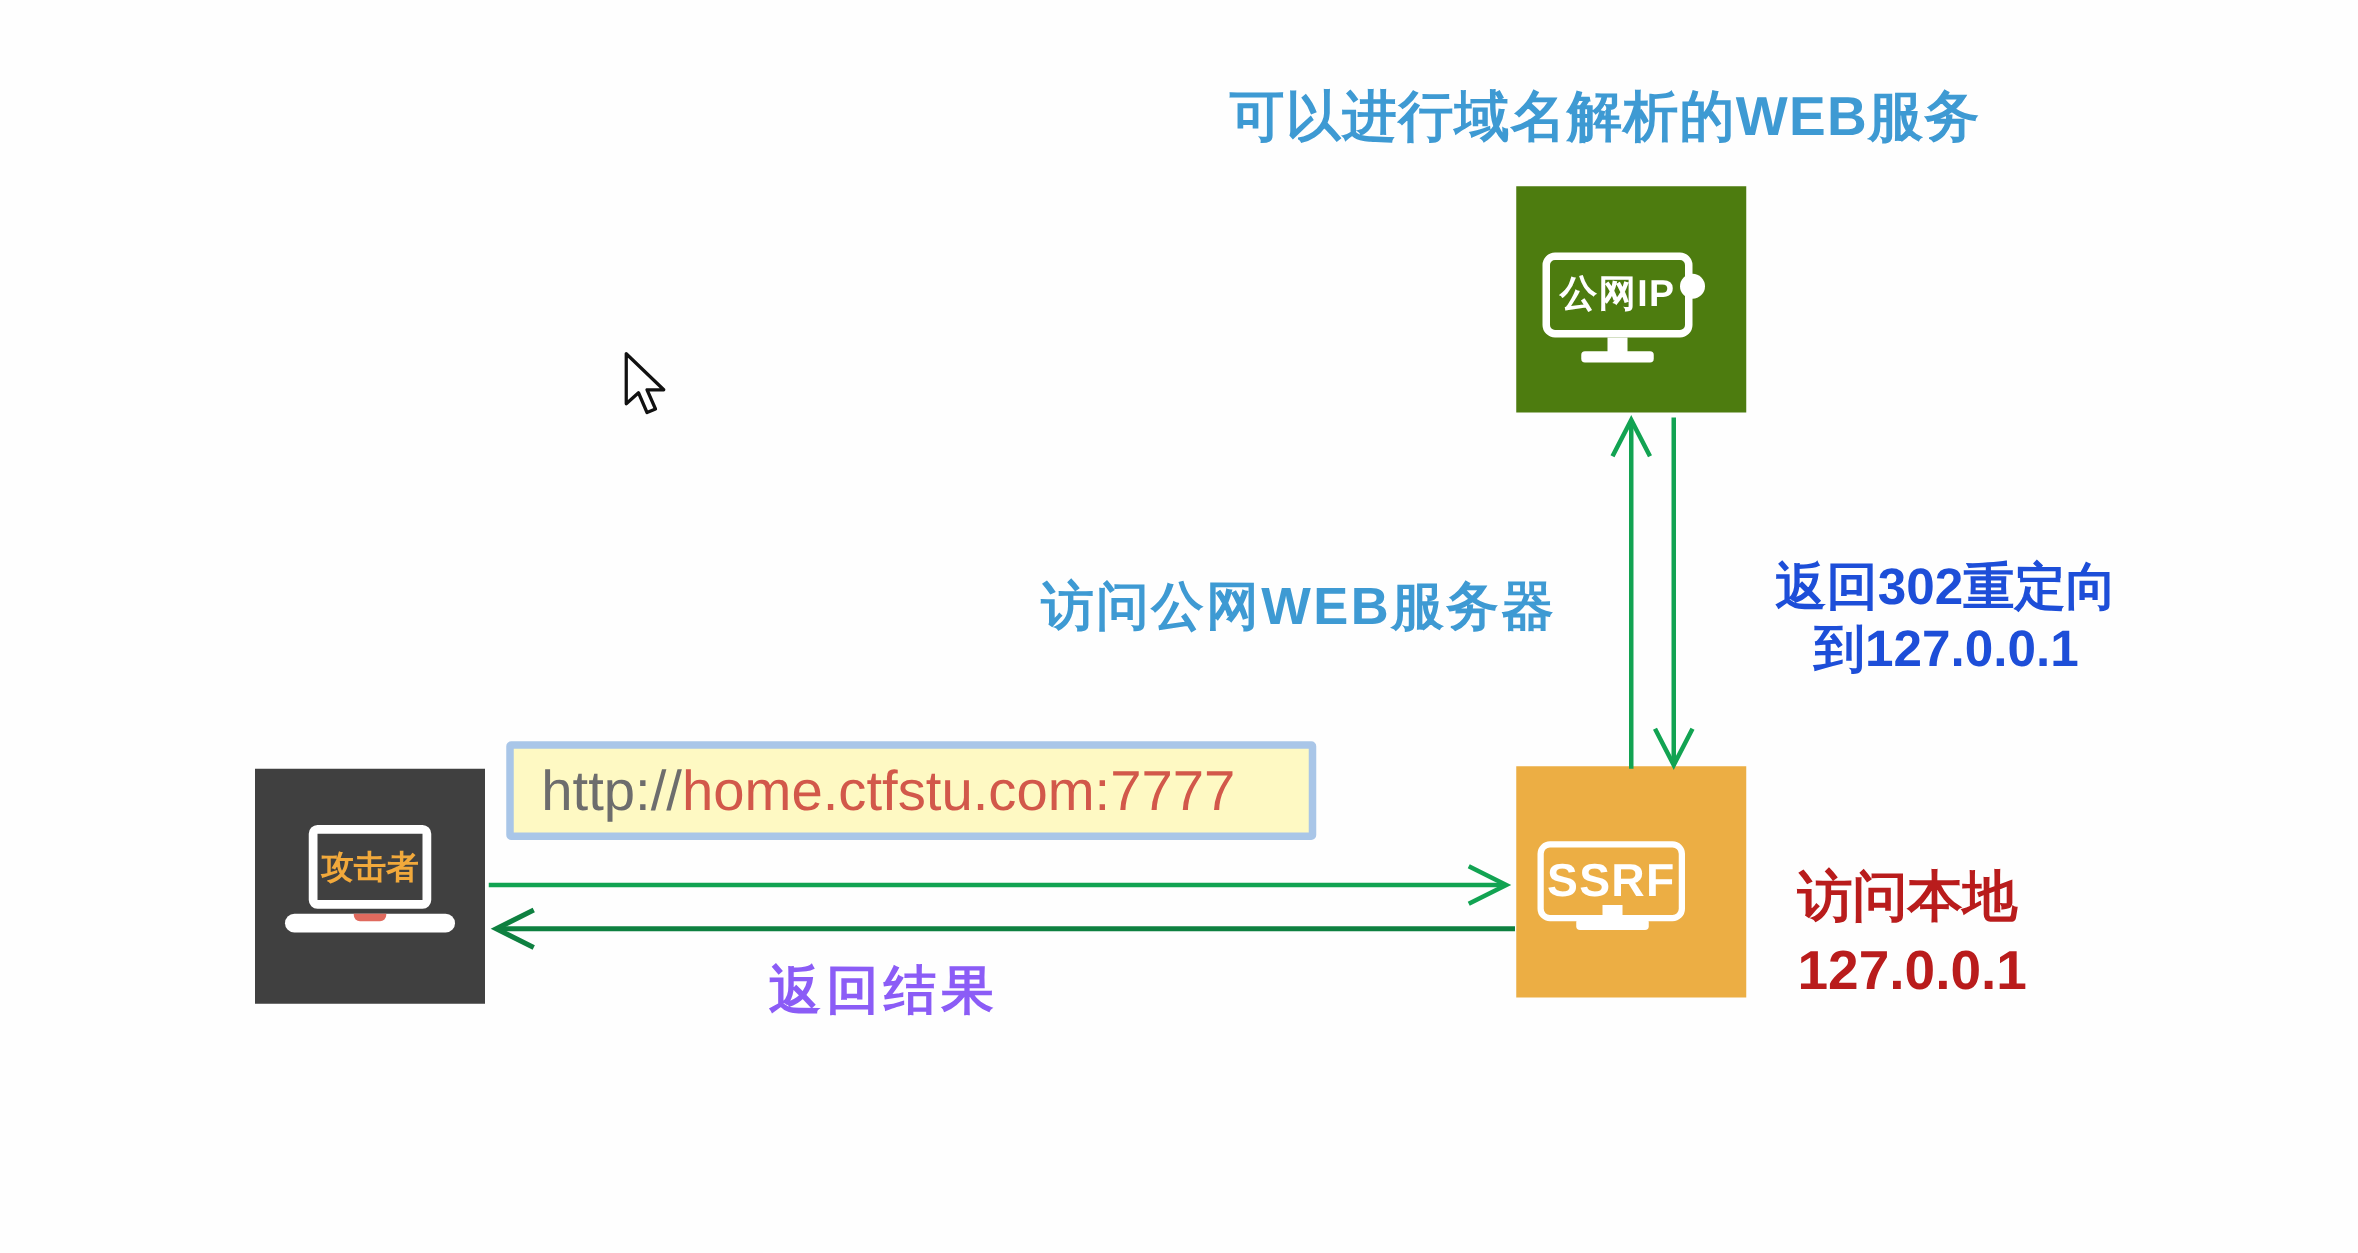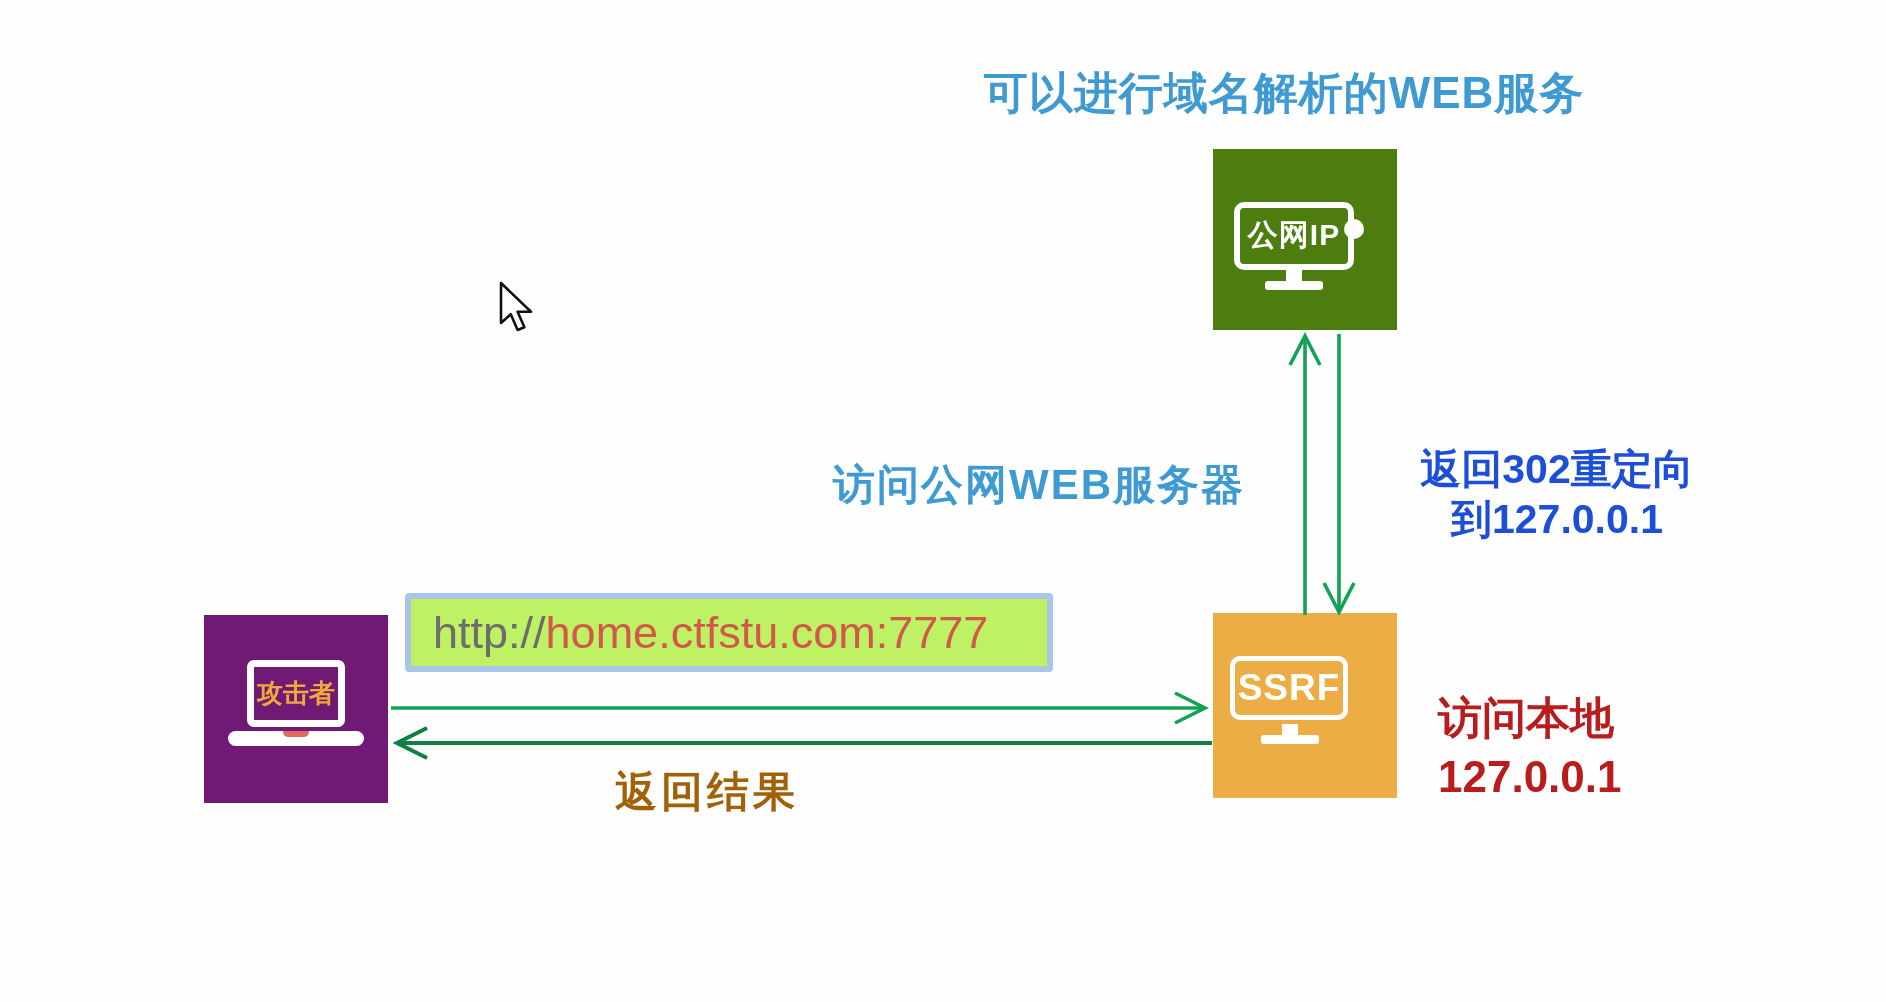--- a/index.html
+++ b/index.html
@@ -30,39 +30,39 @@
     text-align: center; line-height: 1.22;
     font-size: 41px; color: #1d4ed8;
   }
   .local {
     left: 1438px; top: 688px;
     line-height: 1.35;
     font-size: 44px; color: #b91c1c;
   }
   .return-result {
     left: 615px; top: 764px;
-    font-size: 42px; color: #a16207; letter-spacing: 4px;
+    font-size: 42px; color: #8b5cf6; letter-spacing: 4px;
   }
 
   
   .node { position: absolute; display: flex; align-items: center; justify-content: center; }
   .node-public  { left: 1213px; top: 149px; width: 184px; height: 181px; background: #4d7c0f; }
   .node-ssrf    { left: 1213px; top: 613px; width: 184px; height: 185px; background: #ecae44; }
-  .node-attacker{ left: 204px;  top: 615px; width: 184px; height: 188px; background: #701a75; }
+  .node-attacker{ left: 204px;  top: 615px; width: 184px; height: 188px; background: #404040; }
 
   
   .monitor { position: relative; width: 150px; height: 100px; }
   .monitor .screen {
     position: absolute; left: 0; top: 0;
     width: 120px; height: 68px;
     border: 6px solid #ffffff; border-radius: 10px;
     display: flex; align-items: center; justify-content: center;
   }
   .monitor.m-public { transform: translate(4px, 12px); }
-  .monitor.m-ssrf .screen { width: 118px; height: 64px; border-width: 5px; }
+  .monitor.m-ssrf .screen { width: 118px; height: 64px; border-width: 5px; margin-top: 17px; }
   .monitor .screen-label { color: #ffffff; font-weight: 700; }
   .m-public .screen-label { font-size: 30px; letter-spacing: 1px; }
   .m-ssrf .screen-label { font-size: 37px; font-weight: 600; letter-spacing: 1px; }
   .monitor .bump {
     position: absolute; left: 110px; top: 17px;
     width: 20px; height: 20px; border-radius: 50%;
     background: #ffffff;
   }
   .monitor .neck {
     position: absolute; left: 52px; top: 68px;
@@ -89,21 +89,21 @@
   .laptop .lnotch {
     position: absolute; left: 50%; top: 0; transform: translateX(-50%);
     width: 26px; height: 6px; background: #e06a5e;
     border-radius: 0 0 5px 5px;
   }
 
   
   .urlbox {
     position: absolute; left: 405px; top: 593px;
     width: 648px; height: 79px;
-    background: #bef264;
+    background: #fef9c3;
     border: 6px solid #a9c6e8; border-radius: 4px;
     display: flex; align-items: center;
     padding-left: 22px;
     font-size: 45px; font-weight: 400;
     white-space: nowrap;
   }
   .urlbox .scheme { color: #6d6d6d; }
   .urlbox .host { color: #d2584a; }
 
   

